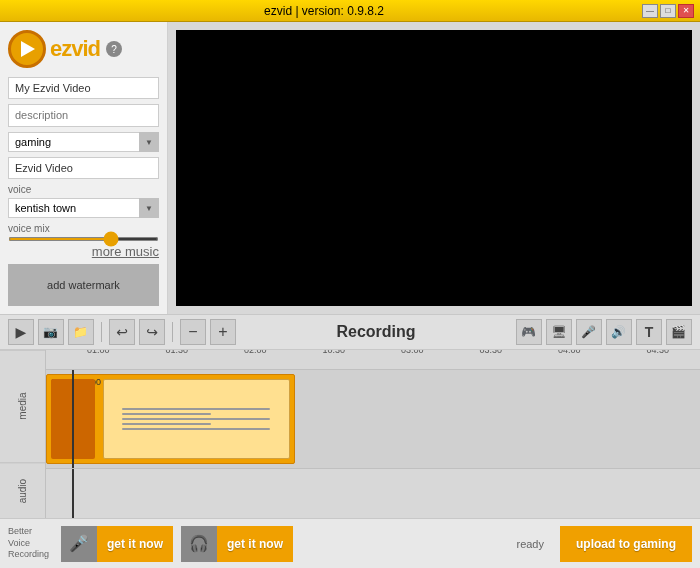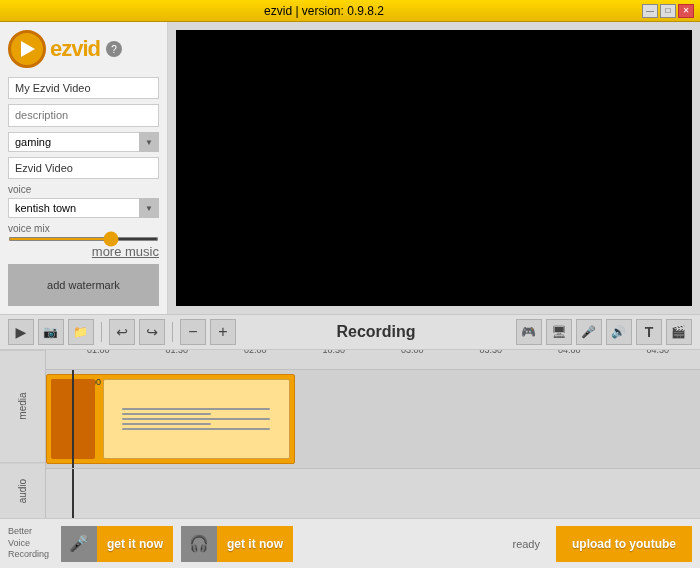--- a/index.html
+++ b/index.html
@@ -607,16 +607,16 @@
     <button class="get-it-btn">
       <div class="get-it-icon">🎤</div>
       <div class="get-it-text">get it now</div>
     </button>
     <button class="get-it-btn">
       <div class="get-it-icon">🎧</div>
       <div class="get-it-text">get it now</div>
     </button>
     <div class="bottom-spacer"></div>
     <span class="ready-text">ready</span>
-    <button class="upload-btn">upload to youtube</button>
+    <button class="upload-btn">upload to gaming</button>
   </div>
 
 </div>
 
 </body></html>

